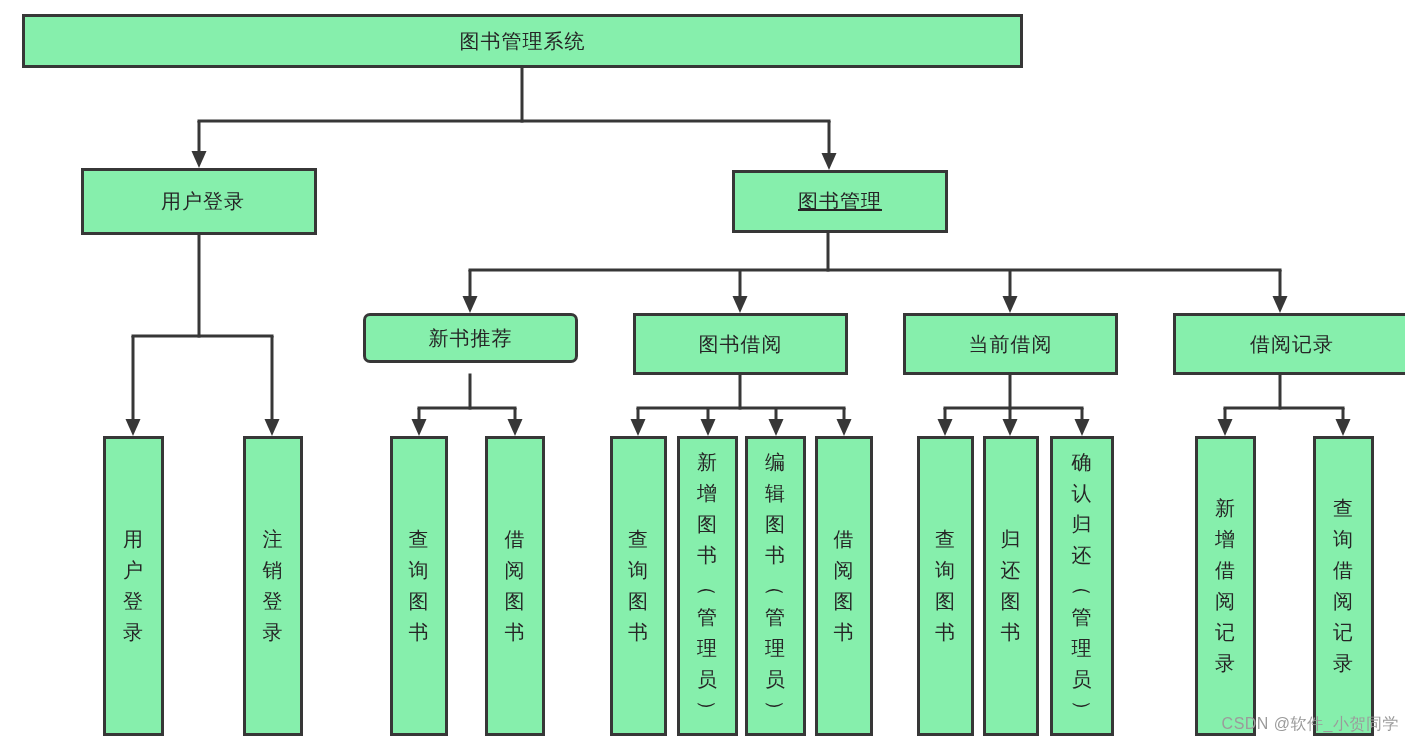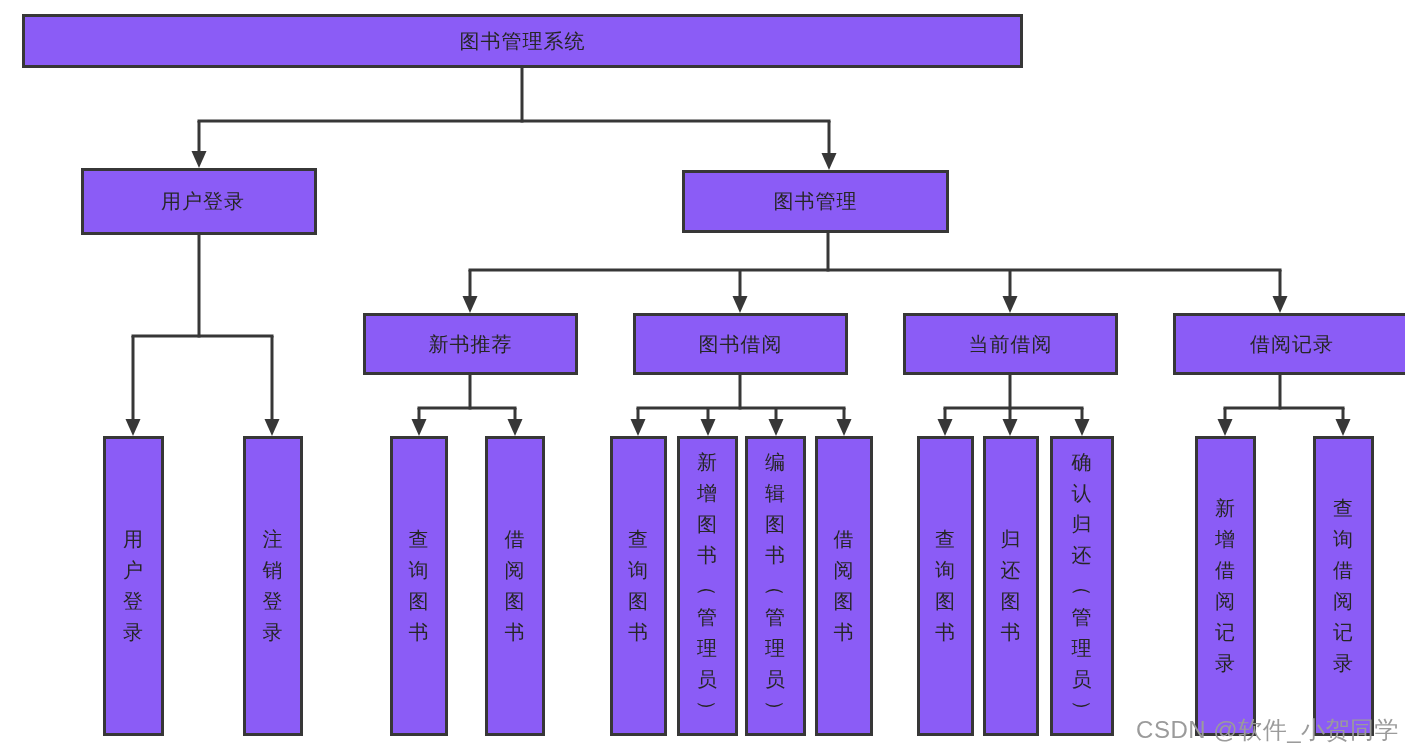--- a/index.html
+++ b/index.html
@@ -5,31 +5,31 @@
   html,body{margin:0;padding:0;}
   body{
     width:1405px;height:747px;position:relative;background:#ffffff;
     font-family:"Liberation Sans","DejaVu Sans",sans-serif;
     overflow:hidden;
   }
   #stage{position:absolute;left:0;top:0;width:1405px;height:747px;}
   #connectors{position:absolute;left:0;top:0;z-index:3;pointer-events:none;}
   .node{
     position:absolute;box-sizing:border-box;z-index:2;
-    border:3px solid var(--line,#373737);background:#8b5cf6;
+    border:3px solid var(--line,#373737);background:#86efac;
     display:flex;align-items:center;justify-content:center;
     color:var(--text,#262626);font-size:20px;letter-spacing:1px;
   }
   .hlabel{white-space:nowrap;}
   .vlabel{display:flex;flex-direction:column;align-items:center;}
   .vlabel span{display:block;height:31px;line-height:31px;font-size:20px;text-align:center;}
   .vlabel span.rot{transform:rotate(90deg);}
   .watermark{
     position:absolute;z-index:5;right:6px;top:714px;
-    color:var(--wm,#9b9b9b);font-size:24px;letter-spacing:0.5px;
+    color:var(--wm,#9b9b9b);font-size:16px;letter-spacing:0.5px;
     white-space:nowrap;
   }
 </style>
 </head>
 <body>
 
 <div id="stage">
 
   <svg id="connectors" width="1405" height="747" viewBox="0 0 1405 747">
       <line x1="522" y1="68" x2="522" y2="121" stroke="#373737" stroke-width="3" stroke-linecap="square"></line>
@@ -86,25 +86,25 @@
       <polygon points="1335.5,419 1350.5,419 1343,436" fill="#373737"></polygon>
     </svg>
 
   <div class="node" style="left:22px;top:14px;width:1001px;height:54px;">
     <span class="hlabel">图书管理系统</span>
   </div>
 
   <div class="node" style="left:81px;top:168px;width:236px;height:67px;padding-left:8px;">
     <span class="hlabel">用户登录</span>
   </div>
-  <div class="node" style="left:682px;top:170px;width:267px;height:63px;">
+  <div class="node" style="left:732px;top:170px;width:216px;height:63px;text-decoration:underline;">
     <span class="hlabel">图书管理</span>
   </div>
 
-  <div class="node" style="left:363px;top:313px;width:215px;height:62px;">
+  <div class="node" style="left:363px;top:313px;width:215px;height:50px;border-radius:7px;">
     <span class="hlabel">新书推荐</span>
   </div>
   <div class="node" style="left:633px;top:313px;width:215px;height:62px;">
     <span class="hlabel">图书借阅</span>
   </div>
   <div class="node" style="left:903px;top:313px;width:215px;height:62px;">
     <span class="hlabel">当前借阅</span>
   </div>
   <div class="node" style="left:1173px;top:313px;width:238px;height:62px;">
     <span class="hlabel">借阅记录</span>

